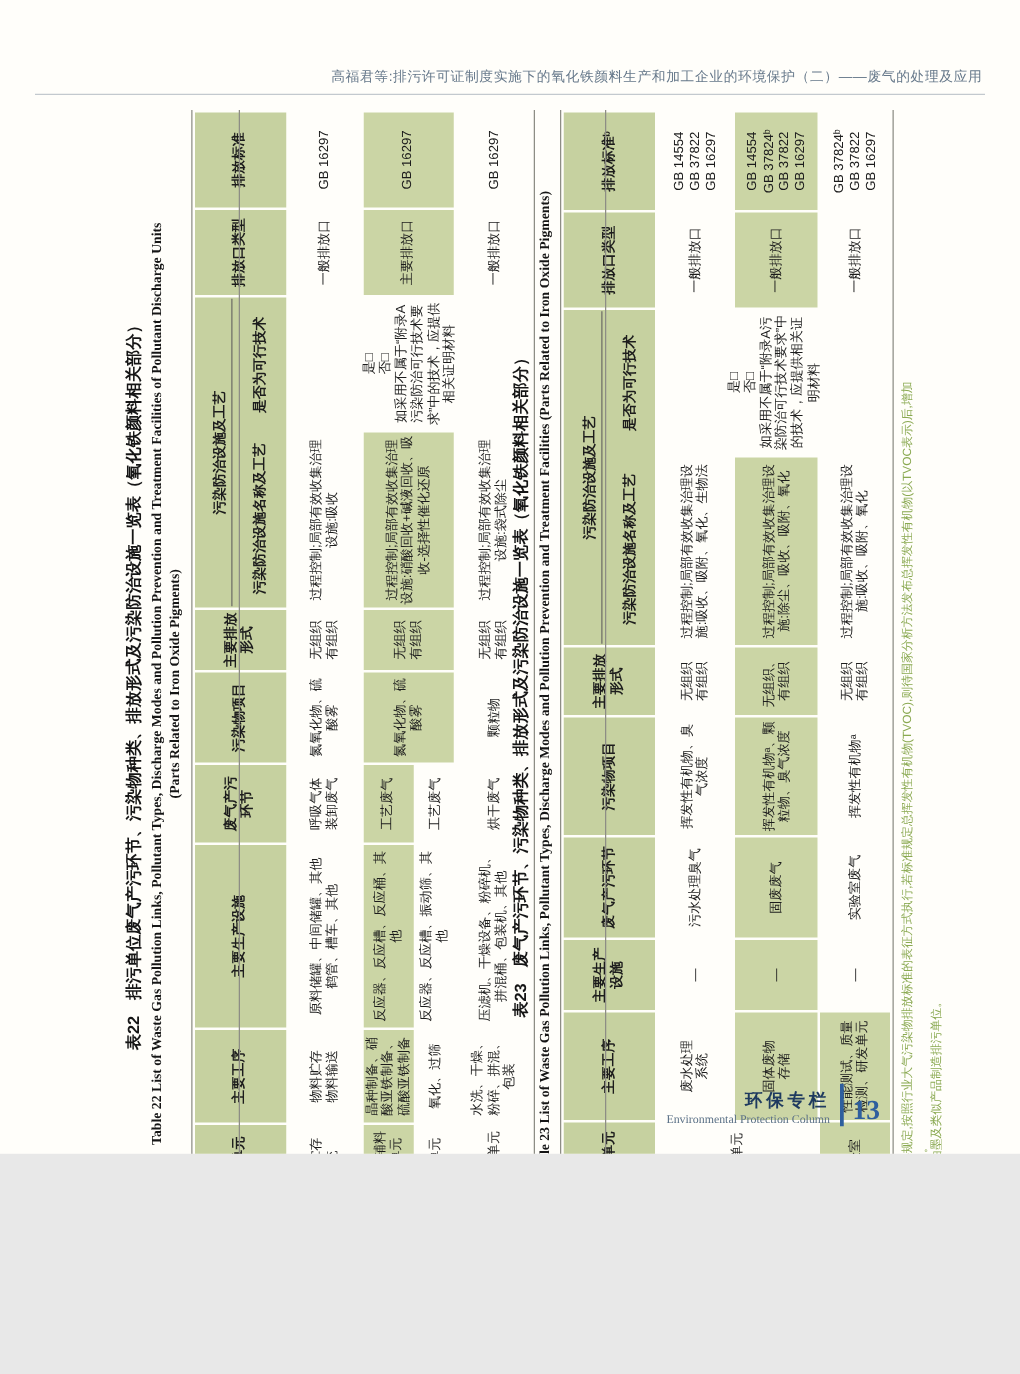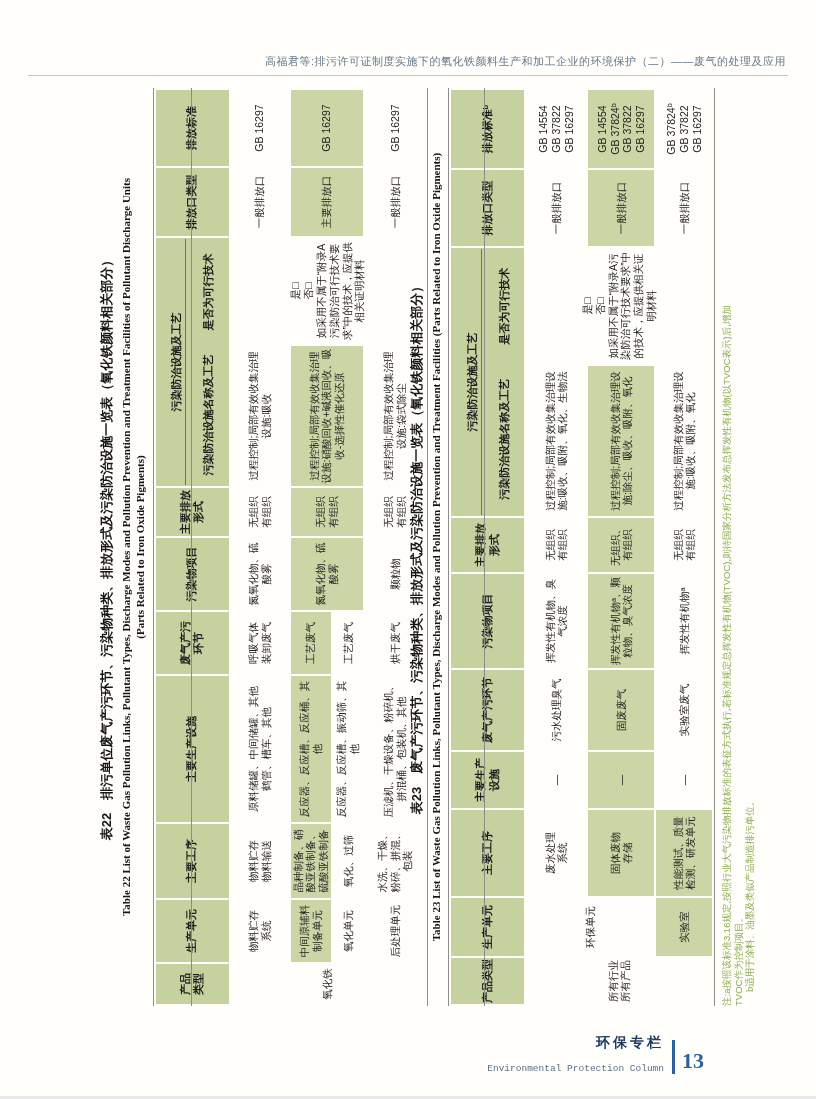--- a/index.html
+++ b/index.html
@@ -1,18 +1,18 @@
 <!DOCTYPE html>
 <html><head>
 <meta charset="utf-8">
 <style>
   html,body { margin:0; padding:0; }
   body { background:#e8e8e8; font-family:"Liberation Sans", sans-serif; }
   .page {
-    position:relative; width:816px; height:1096px; margin:0 auto;
+    position:relative; width:816px; height:923px; margin:0 auto;
     background:#fffefa; overflow:hidden;
   }
   
   .running-header {
     position:absolute; top:54px; right:30px; font-size:11px; color:#66788a;
     letter-spacing:0.5px;
   }
   .header-rule {
     position:absolute; top:75px; left:28px; right:28px; height:0;
     border-top:1px solid #c3c9ce;
@@ -43,21 +43,21 @@
   
   .tbl-notes { margin-top:6px; font-size:9.5px; line-height:1.18; color:#8aa951; }
   .tbl-notes .indent { padding-left:14px; }
   
   .page-footer {
     position:absolute; right:112px; bottom:22px;
     display:flex; align-items:flex-end;
   }
   .footer-text { text-align:right; margin-right:8px; }
   .footer-cn { font-size:14px; font-weight:bold; color:#1e3a5f; letter-spacing:3px; }
-  .footer-en { font-size:9.5px; color:#5a7086; font-family:Liberation Mono, monospace; margin-top:11px; }
+  .footer-en { font-size:9.5px; color:#5a7086; font-family:Liberation Serif, serif; margin-top:1px; }
   .footer-bar { width:3px; height:34px; background:#2e5f9e; margin-right:7px; }
   .footer-page { font-size:22px; color:#2e5f9e; font-family:"Liberation Serif", serif;font-weight:bold; }
 </style>
 </head>
 <body>
 
 <div class="page">
 
   <div class="running-header">高福君等:排污许可证制度实施下的氧化铁颜料生产和加工企业的环境保护（二）——废气的处理及应用</div>
   <div class="header-rule"></div>

